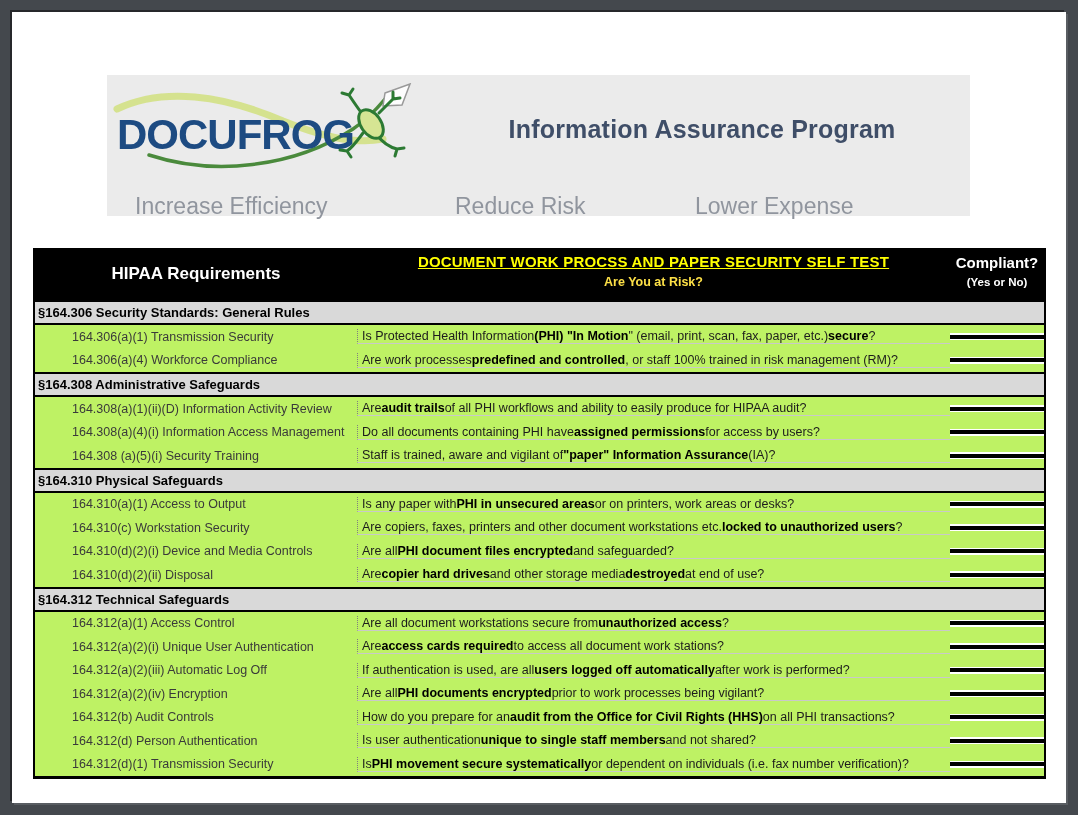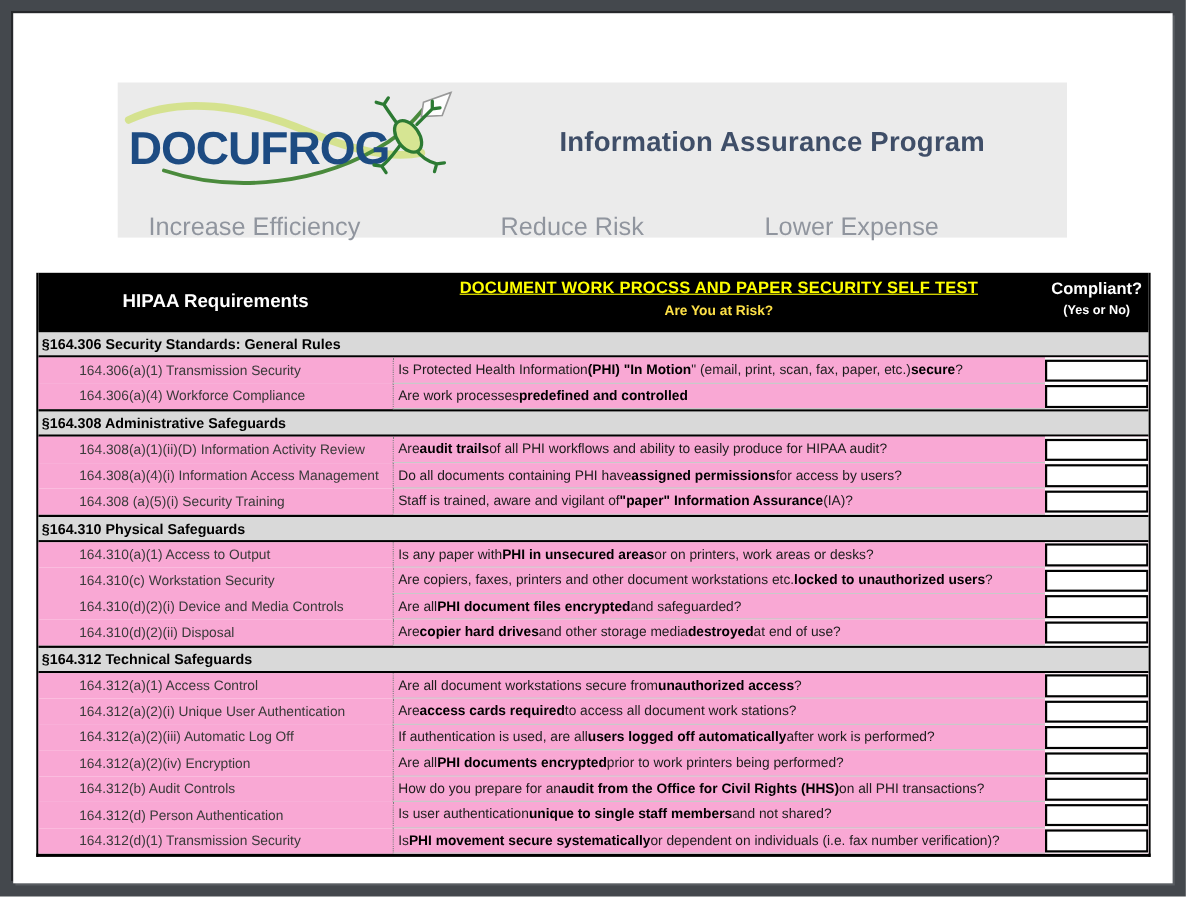--- a/index.html
+++ b/index.html
@@ -37,21 +37,21 @@
   .th2-title{color:#ffff00;font-weight:bold;font-size:15px;text-decoration:underline;letter-spacing:.2px;}
   .th2-sub{color:#fde047;font-weight:bold;font-size:12.5px;margin-top:5px;}
   .th3{flex:1;text-align:center;padding-top:6px;box-sizing:border-box;}
   .th3-l1{font-size:15px;font-weight:bold;}
   .th3-l2{font-size:11.5px;font-weight:bold;margin-top:5px;}
   .section-row{
     background:#d9d9d9;border-top:2px solid #000;border-bottom:2px solid #000;
     height:21px;line-height:21px;font-weight:bold;font-size:13px;color:#000;
     padding-left:3px;
   }
-  .data-row{display:flex;background:#f9a8d4;height:23.5px;}
+  .data-row{display:flex;background:#bef264;height:23.5px;align-items:center;}
   .cell{box-sizing:border-box;display:flex;align-items:center;overflow:hidden;white-space:nowrap;}
   .cell.req{width:322px;padding-left:37px;font-size:12.5px;color:#3a3a3a;}
   .cell.q{
     width:593px;border-left:1px dotted #7f7f7f;border-bottom:1px solid #c9c9c9;
     padding-left:4px;font-size:12.5px;color:#1c1c1c;
   }
   .cell.q b{color:#000;}
   .cell.comp{flex:1;background:#fff;display:block;padding:1.5px 0;}
   .comp-box{height:100%;box-sizing:border-box;border:2px solid #000;background:#fff;
             font-size:12.5px;text-align:center;}
@@ -108,20 +108,21 @@
           </div>
           <div class="cell comp">
             <div class="comp-box"></div>
           </div>
         </div>
         <div class="data-row">
           <div class="cell req">164.306(a)(4) Workforce Compliance</div>
           <div class="cell q">
             <span>Are work processes </span>
             <b>predefined and controlled</b>
+            <span>, or staff 100% trained in risk management (RM)?</span>
           </div>
           <div class="cell comp">
             <div class="comp-box"></div>
           </div>
         </div>
         <div class="section-row">§164.308 Administrative Safeguards</div>
         <div class="data-row">
           <div class="cell req">164.308(a)(1)(ii)(D) Information Activity Review</div>
           <div class="cell q">
             <span>Are </span>
@@ -233,21 +234,21 @@
           </div>
           <div class="cell comp">
             <div class="comp-box"></div>
           </div>
         </div>
         <div class="data-row">
           <div class="cell req">164.312(a)(2)(iv) Encryption</div>
           <div class="cell q">
             <span>Are all </span>
             <b>PHI documents encrypted</b>
-            <span> prior to work printers being performed?</span>
+            <span> prior to work processes being vigilant?</span>
           </div>
           <div class="cell comp">
             <div class="comp-box"></div>
           </div>
         </div>
         <div class="data-row">
           <div class="cell req">164.312(b) Audit Controls</div>
           <div class="cell q">
             <span>How do you prepare for an </span>
             <b>audit from the Office for Civil Rights (HHS)</b>

